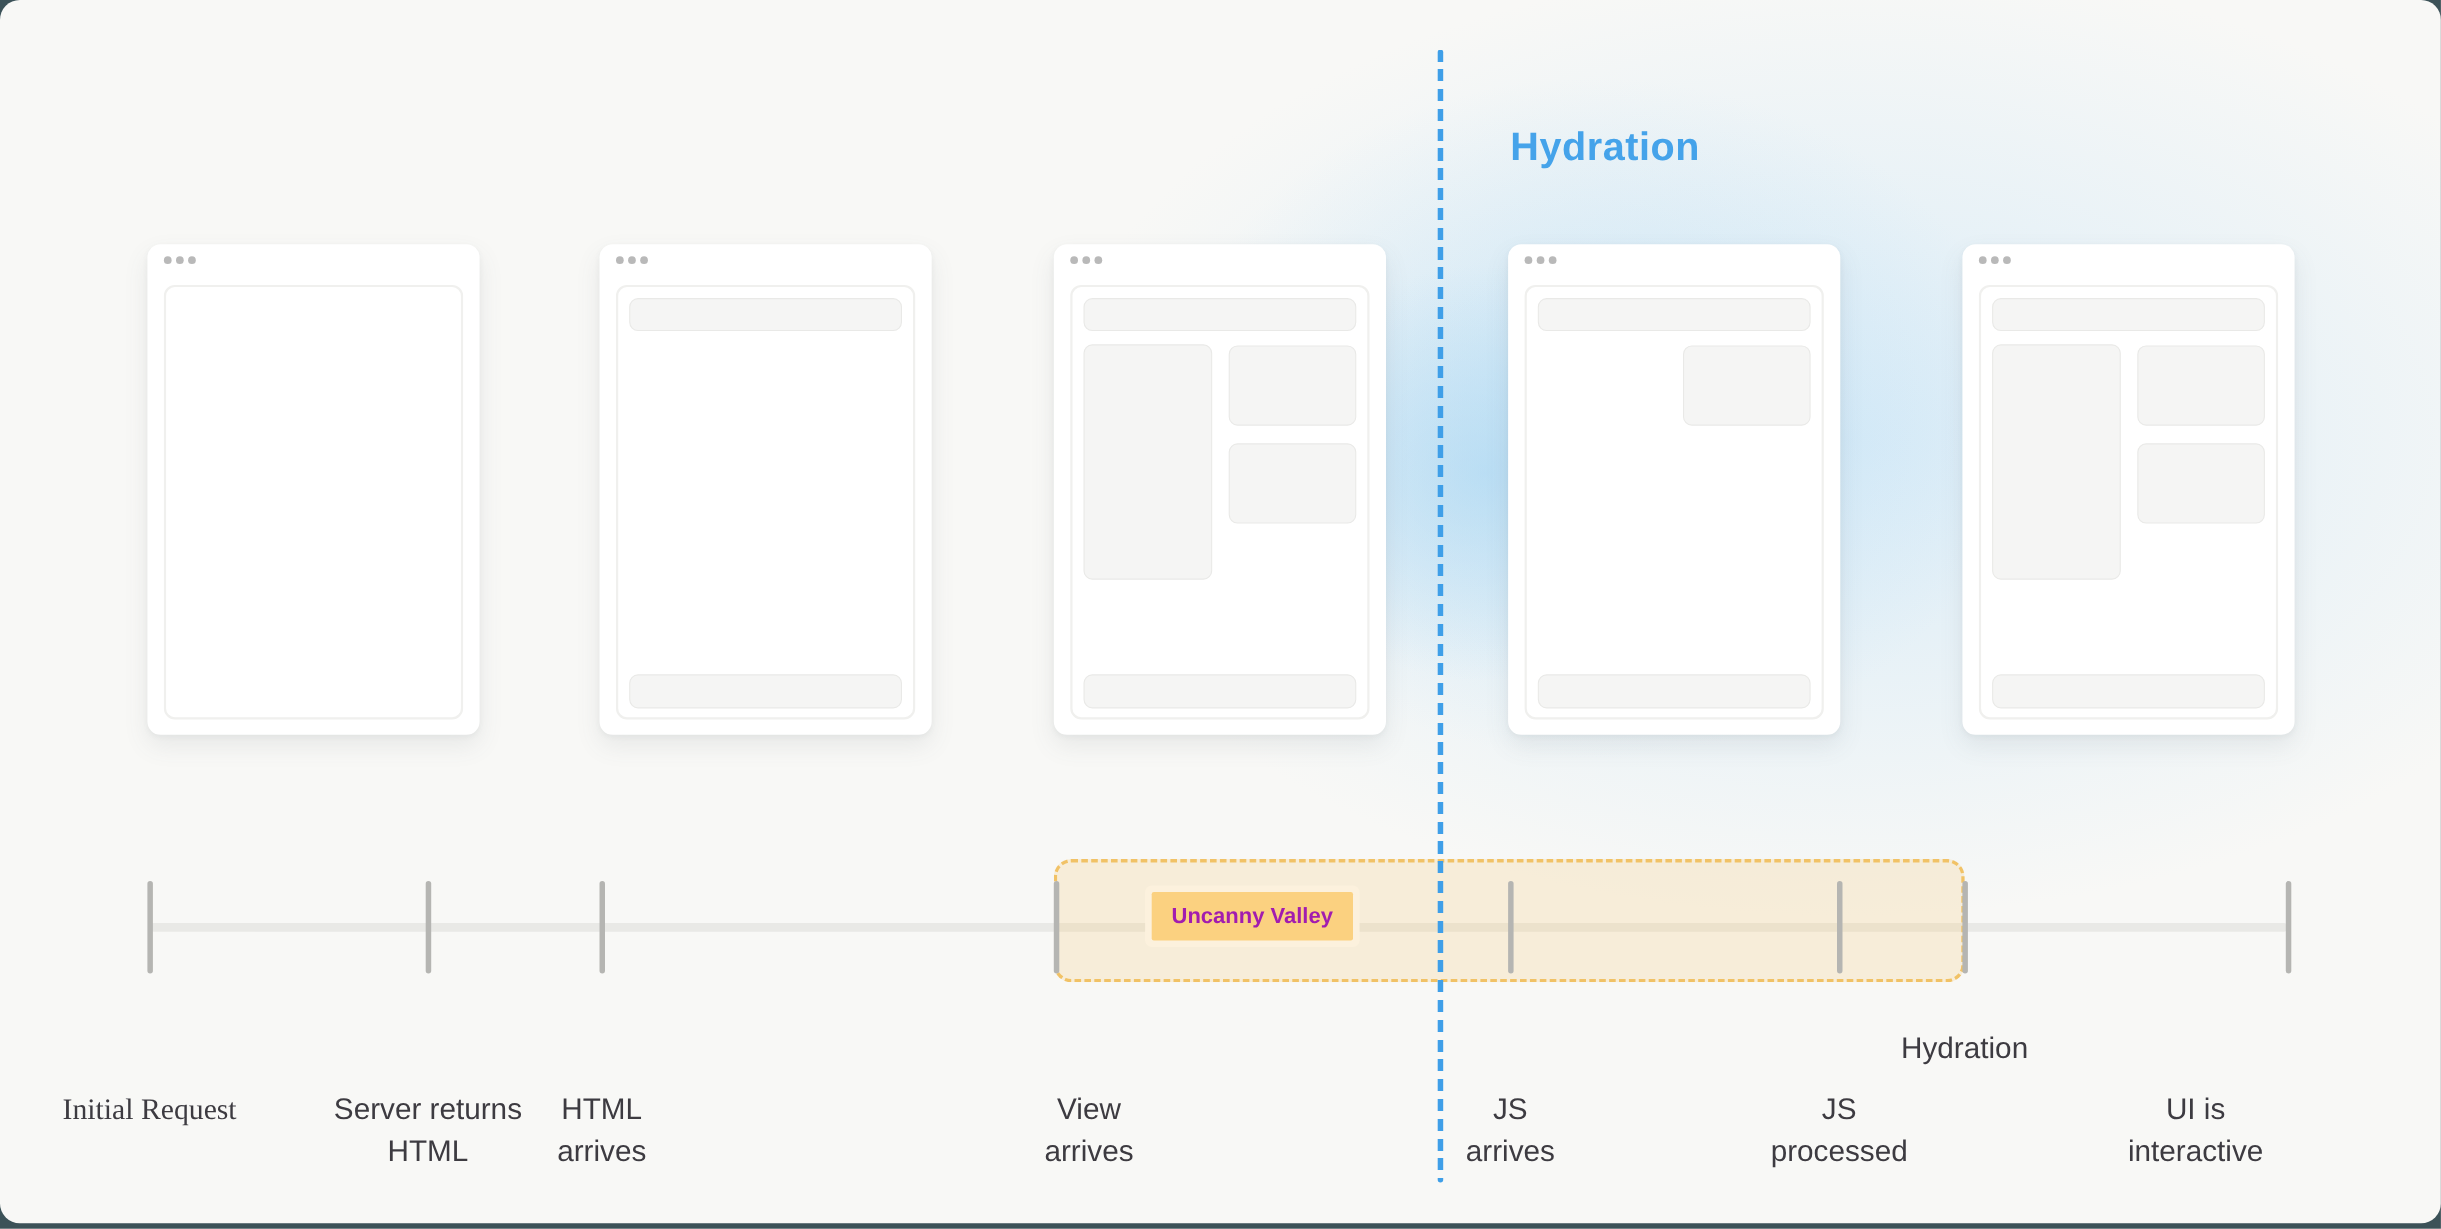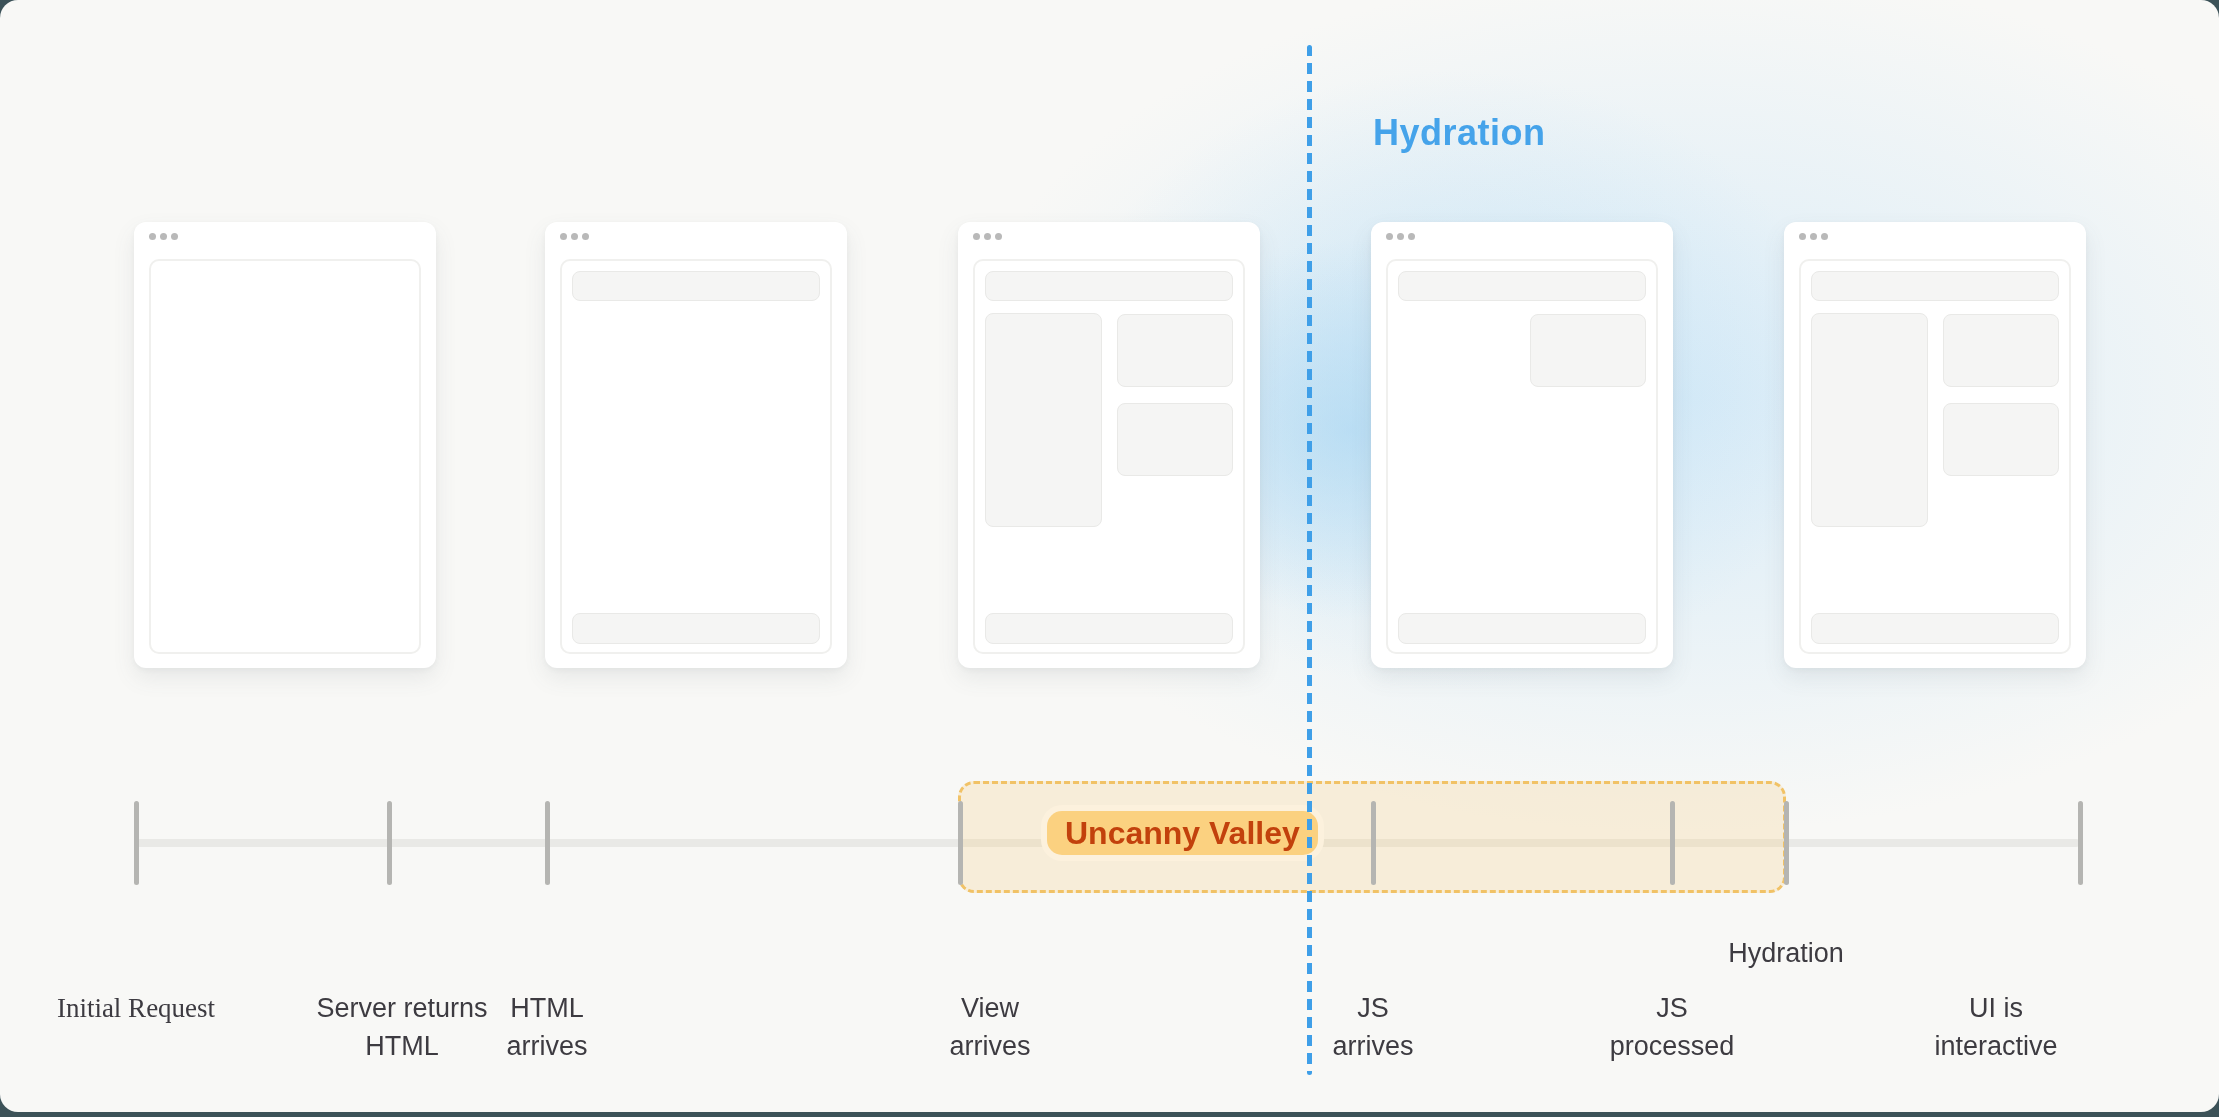--- a/index.html
+++ b/index.html
@@ -45,22 +45,22 @@
   }
   .uncanny-zone{
     position:absolute;left:958px;top:781px;width:828px;height:112px;
     background:rgba(247,199,116,0.22);
     border:3px dashed #f1c266;
     border-radius:16px;
     box-sizing:border-box;
   }
   .uncanny-badge{
     position:absolute;left:1047px;top:811px;height:44px;line-height:44px;
-    padding:0 18px;background:#fbd180;border-radius:15px;
-    font-size:32px;font-weight:700;color:#c2410c;
+    padding:0 18px;background:#fbd180;border-radius:2px;
+    font-size:20px;font-weight:700;color:#a21caf;
     box-shadow:0 0 0 6px #fcf1dd;
     white-space:nowrap;
   }
   
   .event-label{
     position:absolute;top:989px;width:240px;margin-left:-120px;
     text-align:center;font-size:27px;line-height:38px;color:#3d3b41;
   }
   .event-label.raised{top:934px;}
   
@@ -106,21 +106,21 @@
     </div>
 
   <div class="uncanny-badge">Uncanny Valley</div>
 
   <div class="divider"></div>
 
   <div class="hydration-title">Hydration</div>
 
   <div id="labels-layer">
       <div class="event-label" style="left: 136px; font-family: Liberation Serif, serif;"><span>Initial Request</span></div>
-      <div class="event-label" style="left: 402px;"><span>Server returns</span><br><span>HTML</span></div>
+      <div class="event-label" style="left: 389px;"><span>Server returns</span><br><span>HTML</span></div>
       <div class="event-label" style="left: 547px;"><span>HTML</span><br><span>arrives</span></div>
       <div class="event-label" style="left: 990px;"><span>View</span><br><span>arrives</span></div>
       <div class="event-label" style="left: 1373px;"><span>JS</span><br><span>arrives</span></div>
       <div class="event-label" style="left: 1672px;"><span>JS</span><br><span>processed</span></div>
       <div class="event-label raised" style="left: 1786px;"><span>Hydration</span></div>
       <div class="event-label" style="left: 1996px;"><span>UI is</span><br><span>interactive</span></div>
     </div>
   <div id="mockups-layer">
       <div class="browser" style="left: 134px;">
         <div class="dots">

